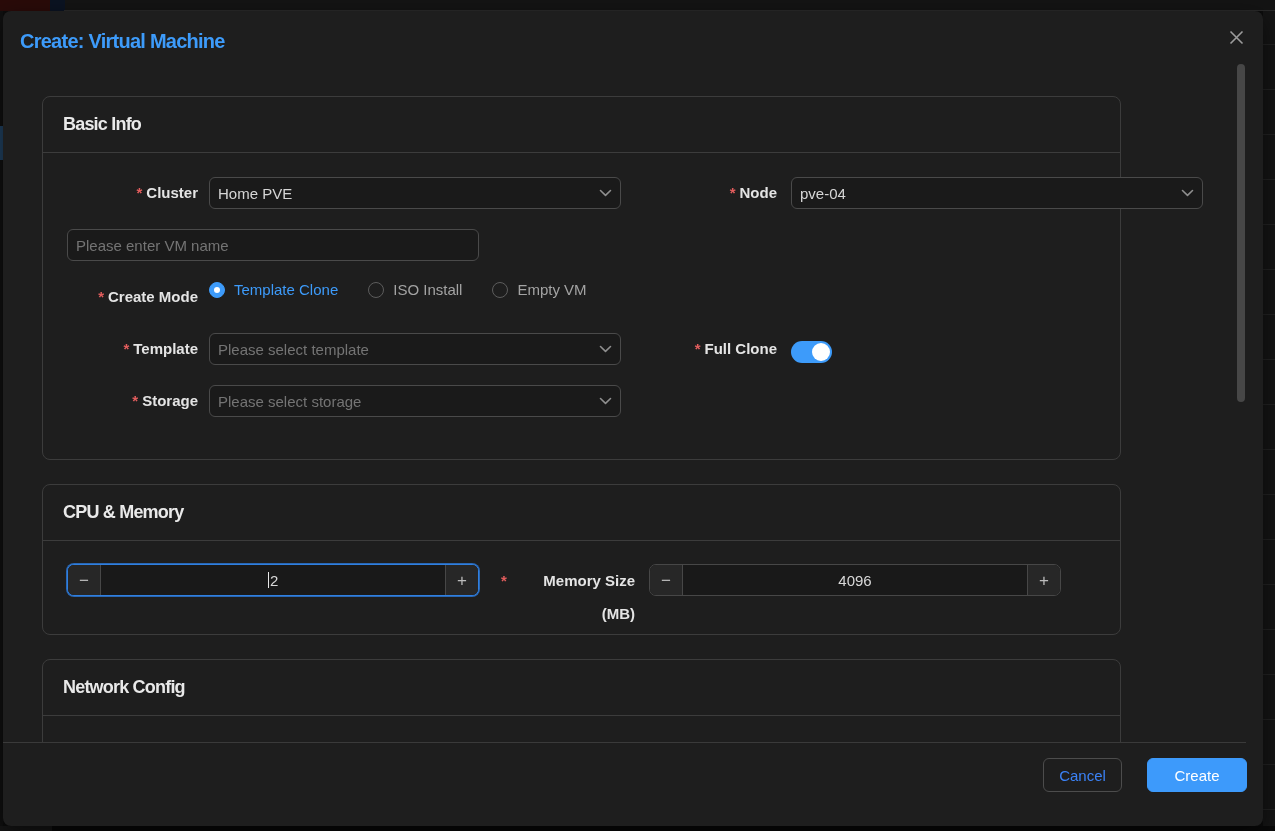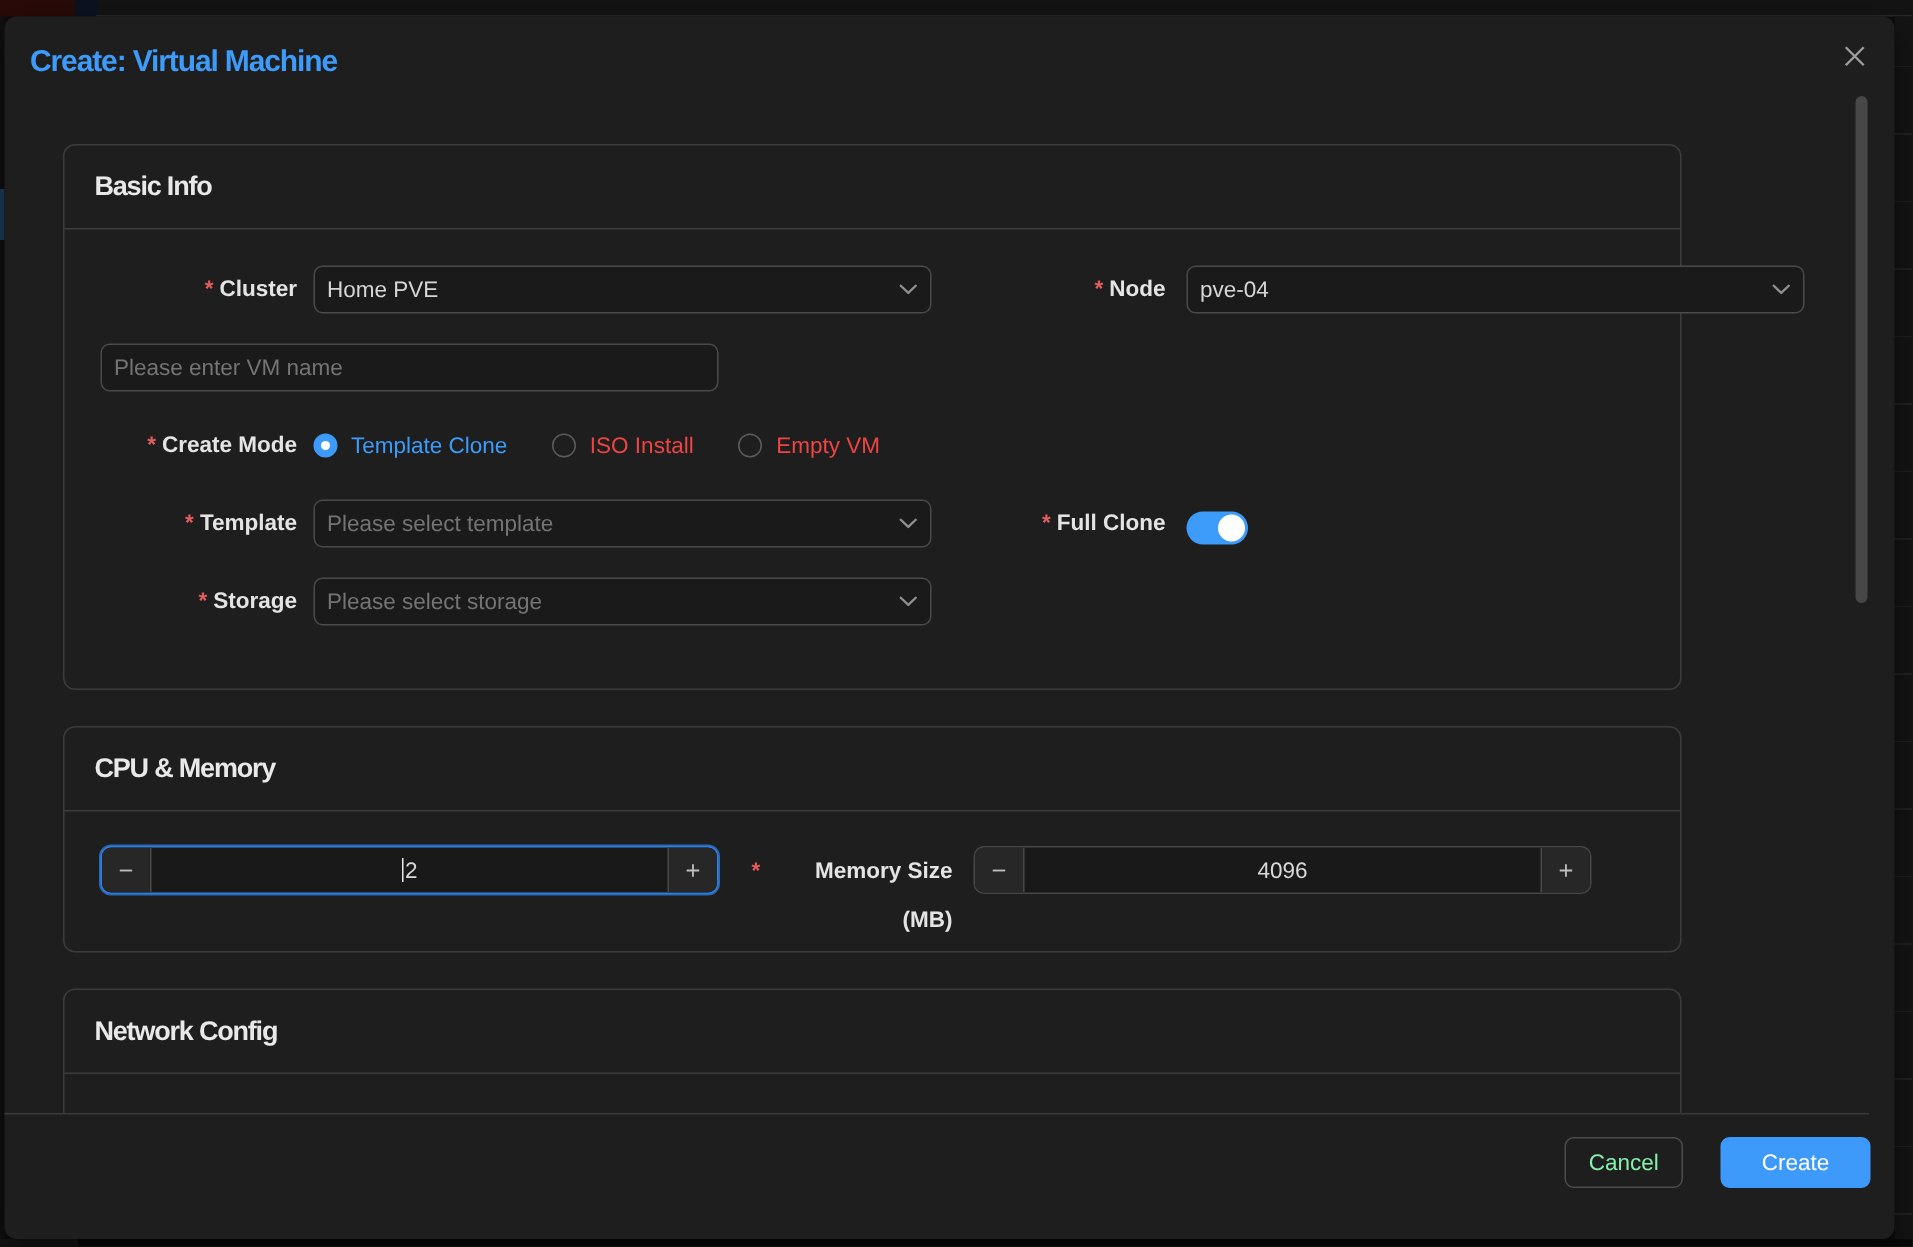--- a/index.html
+++ b/index.html
@@ -81,30 +81,30 @@
     font-size:15px; color:#d6d6d6;
   }
   .select { justify-content:space-between; cursor:pointer; }
   .select .ph { color:#747474; }
   .select .val { color:#d6d6d6; }
   .text-input { font-family:"Liberation Sans", sans-serif; outline:none; }
   .text-input::placeholder { color:#747474; opacity:1; }
   .chev { flex:0 0 auto; margin-left:8px; display:flex; align-items:center; }
 
   
-  .radio-group { display:flex; align-items:center; height:32px; }
+  .radio-group { display:flex; align-items:flex-start; height:32px; }
   .radio { display:flex; align-items:center; margin-right:30px; cursor:pointer; }
   .radio:last-child { margin-right:0; }
   .radio .dot {
     width:16px; height:16px; border-radius:50%; border:1px solid #5c5c5c;
     display:flex; align-items:center; justify-content:center; background:transparent;
   }
   .radio.checked .dot { background:#3d9bfa; border-color:#3d9bfa; }
   .radio.checked .dot .pip { width:6px; height:6px; border-radius:50%; background:#fff; }
-  .radio .txt { margin-left:9px; font-size:15px; color:#ef4444; }
+  .radio .txt { margin-left:9px; font-size:15px; color:#a3a3a3; }
   .radio.checked .txt { color:#3d9bfa; }
 
   
   .switch {
     width:41px; height:22px; border-radius:11px; background:#3d9bfa;
     position:relative; margin-top:8px; cursor:pointer;
   }
   .switch .knob {
     position:absolute; right:2px; top:2px; width:18px; height:18px;
     border-radius:50%; background:#fff;
@@ -136,21 +136,21 @@
 
   
   .footer-divider { position:absolute; left:0; top:731px; width:1243px; height:1px; background:#3a3a3a; }
   .btn {
     position:absolute; top:747px; height:34px; border-radius:6px;
     display:flex; align-items:center; justify-content:center;
     font-size:15px; cursor:pointer;
   }
   .btn-cancel {
     left:1040px; width:79px;
-    background:#1e1e1e; border:1px solid #4c4c4c; color:#86efac;
+    background:#1e1e1e; border:1px solid #4c4c4c; color:#3b82f6;
   }
   .btn-create {
     left:1144px; width:100px;
     background:#3d9afb; border:1px solid #3d9afb; color:#ffffff;
   }
 </style>
 </head>
 <body>
 
 <div class="bg-topstrip"></div>

